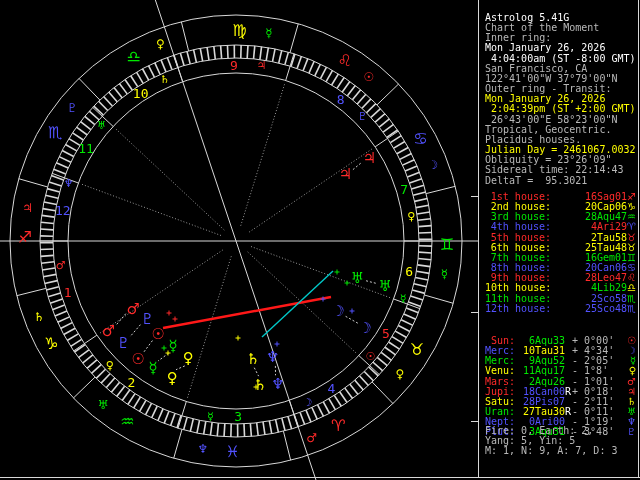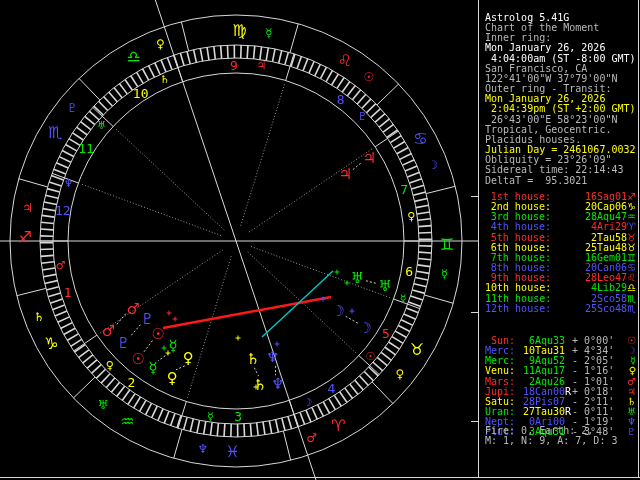--- a/index.html
+++ b/index.html
@@ -378,26 +378,27 @@
         <div class="row"><span class="lblh c-b">8th house:</span> <span class="valh c-b">20Can06</span><span class="gly c-b">♋</span></div>
         <div class="row"><span class="lblh c-r">9th house:</span> <span class="valh c-r">28Leo47</span><span class="gly c-r">♌</span></div>
         <div class="row"><span class="lblh c-y">10th house:</span> <span class="valh c-g">4Lib29</span><span class="gly c-y">♎</span></div>
         <div class="row"><span class="lblh c-g">11th house:</span> <span class="valh c-b">2Sco58</span><span class="gly c-g">♏</span></div>
         <div class="row"><span class="lblh c-b">12th house:</span> <span class="valh c-b">25Sco48</span><span class="gly c-b">♏</span></div>
       </div>
     <div class="blk" id="sb-planets" style="top:336px;">
         <div class="row"><span class="lblp c-r">Sun:</span> <span class="valp c-g">6Aqu33</span><span class="ret"></span><span class="vel">+ 0°00'</span><span class="gly c-r">☉</span></div>
         <div class="row"><span class="lblp c-b">Merc:</span> <span class="valp c-y">10Tau31</span><span class="ret"></span><span class="vel">+ 4°34'</span><span class="gly c-b">☽</span></div>
         <div class="row"><span class="lblp c-g">Merc:</span> <span class="valp c-g">9Aqu52</span><span class="ret"></span><span class="vel">- 2°05'</span><span class="gly c-g">☿</span></div>
-        <div class="row"><span class="lblp c-y">Venu:</span> <span class="valp c-g">11Aqu17</span><span class="ret"></span><span class="vel">- 1°16'</span><span class="gly c-y">♀</span></div>
+        <div class="row"><span class="lblp c-y">Venu:</span> <span class="valp c-g">11Aqu17</span><span class="ret"></span><span class="vel">- 1°8'</span><span class="gly c-y">♀</span></div>
         <div class="row"><span class="lblp c-r">Mars:</span> <span class="valp c-g">2Aqu26</span><span class="ret"></span><span class="vel">- 1°01'</span><span class="gly c-r">♂</span></div>
         <div class="row"><span class="lblp c-r">Jupi:</span> <span class="valp c-b">18Can00</span><span class="ret">R</span><span class="vel">+ 0°18'</span><span class="gly c-r">♃</span></div>
         <div class="row"><span class="lblp c-y">Satu:</span> <span class="valp c-b">28Pis07</span><span class="ret"></span><span class="vel">- 2°11'</span><span class="gly c-y">♄</span></div>
         <div class="row"><span class="lblp c-g">Uran:</span> <span class="valp c-y">27Tau30</span><span class="ret">R</span><span class="vel">- 0°11'</span><span class="gly c-g">♅</span></div>
         <div class="row"><span class="lblp c-b">Nept:</span> <span class="valp c-b">0Ari00</span><span class="ret"></span><span class="vel">- 1°19'</span><span class="gly c-b">♆</span></div>
         <div class="row"><span class="lblp c-b">Plut:</span> <span class="valp c-g">3Aqu31</span><span class="ret"></span><span class="vel">- 3°48'</span><span class="gly c-b">♇</span></div>
       </div>
     <div class="blk" id="sb-footer" style="top:426px;">
         <div class="ln c-gy">Fire: 0, Earth: 2,</div>
+        <div class="ln c-gy">Yang: 5, Yin: 5</div>
         <div class="ln c-gy">M: 1, N: 9, A: 7, D: 3</div>
       </div>
   </div>
 </div>
 
 </body></html>

